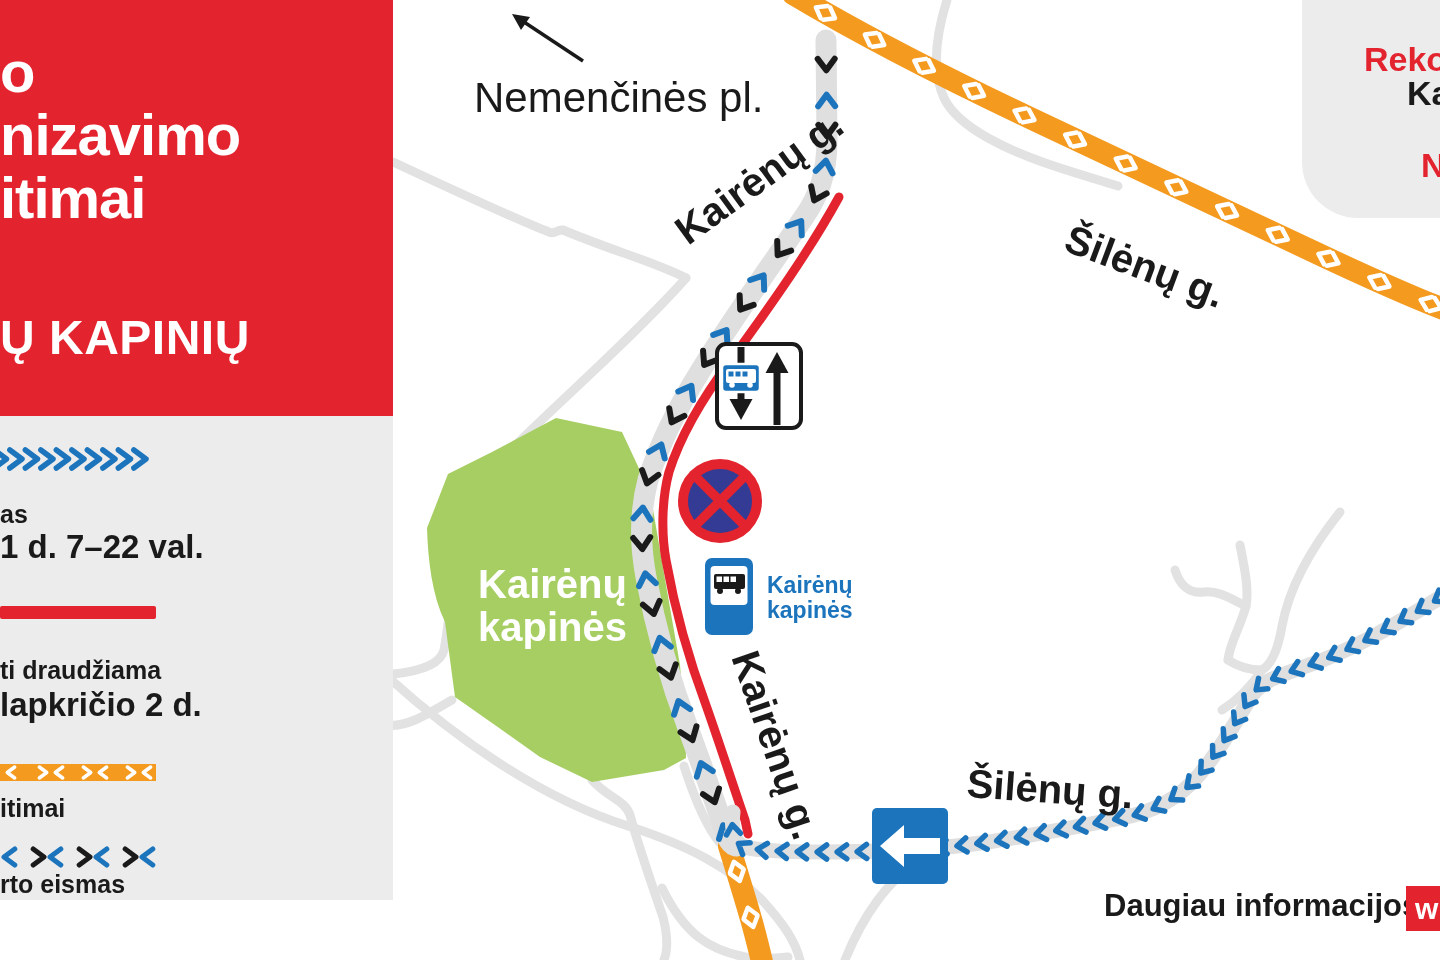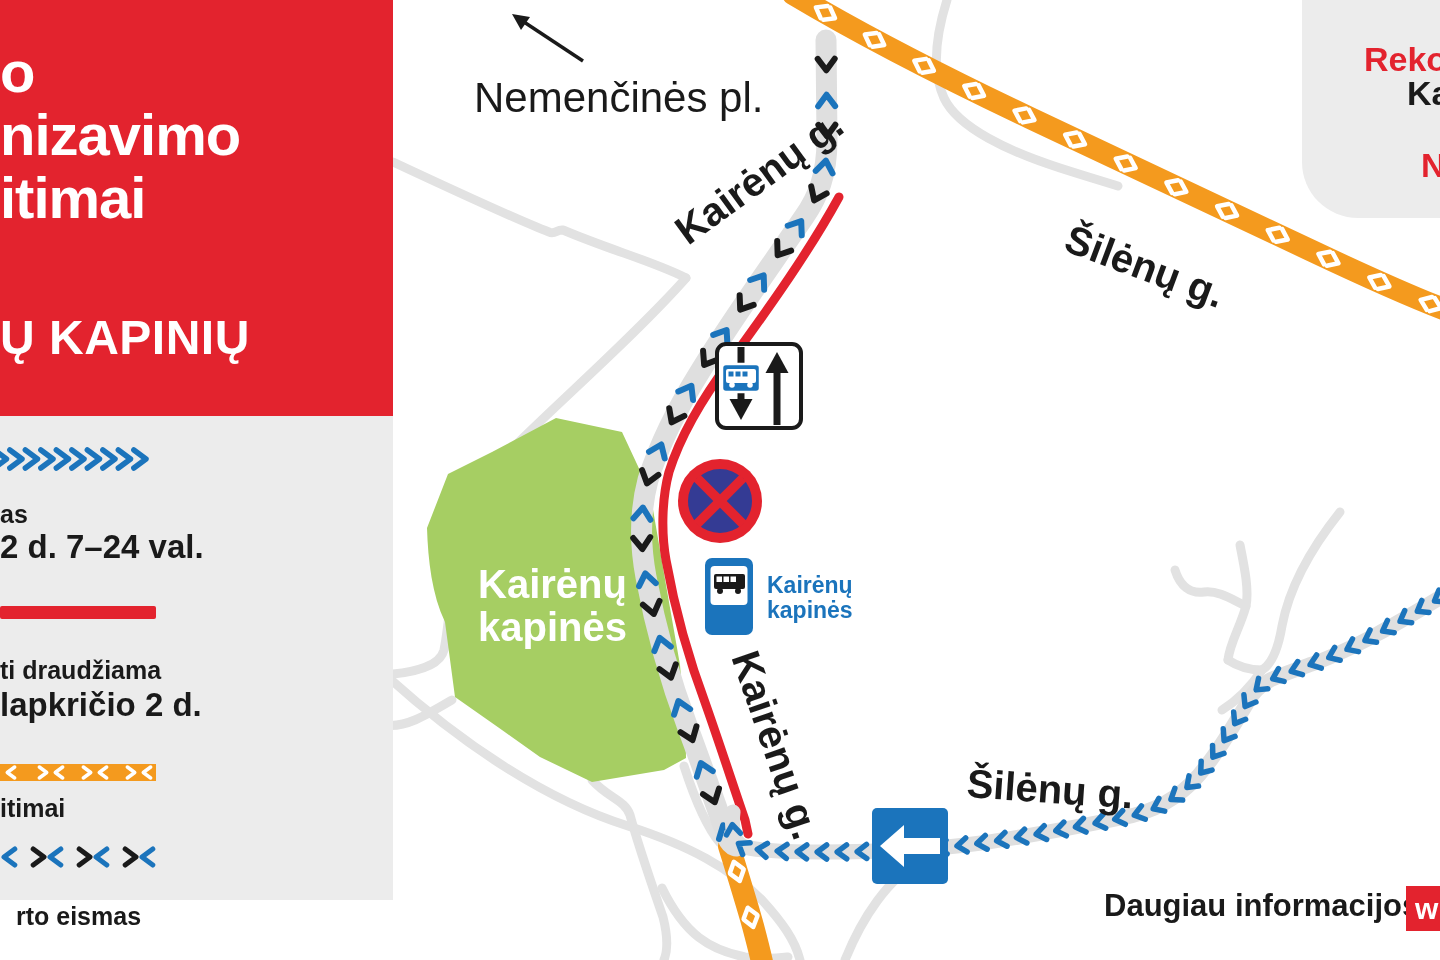--- a/index.html
+++ b/index.html
@@ -262,21 +262,21 @@
         <path d="M -7.6499999999999995 -9 L 4.5 0 L -7.6499999999999995 9" transform="translate(39 13) rotate(0)" stroke="#1B74BC" stroke-width="5.5" fill="none" stroke-linecap="round" stroke-linejoin="round"></path>
         <path d="M -7.6499999999999995 -9 L 4.5 0 L -7.6499999999999995 9" transform="translate(54.5 13) rotate(0)" stroke="#1B74BC" stroke-width="5.5" fill="none" stroke-linecap="round" stroke-linejoin="round"></path>
         <path d="M -7.6499999999999995 -9 L 4.5 0 L -7.6499999999999995 9" transform="translate(70 13) rotate(0)" stroke="#1B74BC" stroke-width="5.5" fill="none" stroke-linecap="round" stroke-linejoin="round"></path>
         <path d="M -7.6499999999999995 -9 L 4.5 0 L -7.6499999999999995 9" transform="translate(85.5 13) rotate(0)" stroke="#1B74BC" stroke-width="5.5" fill="none" stroke-linecap="round" stroke-linejoin="round"></path>
         <path d="M -7.6499999999999995 -9 L 4.5 0 L -7.6499999999999995 9" transform="translate(101 13) rotate(0)" stroke="#1B74BC" stroke-width="5.5" fill="none" stroke-linecap="round" stroke-linejoin="round"></path>
         <path d="M -7.6499999999999995 -9 L 4.5 0 L -7.6499999999999995 9" transform="translate(116.5 13) rotate(0)" stroke="#1B74BC" stroke-width="5.5" fill="none" stroke-linecap="round" stroke-linejoin="round"></path>
         <path d="M -7.6499999999999995 -9 L 4.5 0 L -7.6499999999999995 9" transform="translate(132 13) rotate(0)" stroke="#1B74BC" stroke-width="5.5" fill="none" stroke-linecap="round" stroke-linejoin="round"></path>
         <path d="M -7.6499999999999995 -9 L 4.5 0 L -7.6499999999999995 9" transform="translate(147.5 13) rotate(0)" stroke="#1B74BC" stroke-width="5.5" fill="none" stroke-linecap="round" stroke-linejoin="round"></path>
       </svg>
     <div class="leg-sub" style="top:84px;">as</div>
-    <div class="leg-main" style="top:112px;">2 d. 7–24 val.</div>
+    <div class="leg-main" style="top:112px;">1 d. 7–22 val.</div>
 
     <div class="leg-redline"></div>
     <div class="leg-sub" style="top:240px;">ti draudžiama</div>
     <div class="leg-main" style="top:270px;">lapkričio 2 d.</div>
 
     <div class="leg-orangebar">
       <svg id="leg3" width="156" height="17" viewBox="0 0 156 17">
           <path d="M -4.675 -5.5 L 2.75 0 L -4.675 5.5" transform="translate(10 8.5) rotate(180)" stroke="#fff" stroke-width="3.5" fill="none" stroke-linecap="round" stroke-linejoin="round"></path>
           <path d="M -4.675 -5.5 L 2.75 0 L -4.675 5.5" transform="translate(44 8.5) rotate(0)" stroke="#fff" stroke-width="3.5" fill="none" stroke-linecap="round" stroke-linejoin="round"></path>
           <path d="M -4.675 -5.5 L 2.75 0 L -4.675 5.5" transform="translate(58 8.5) rotate(180)" stroke="#fff" stroke-width="3.5" fill="none" stroke-linecap="round" stroke-linejoin="round"></path>
@@ -290,21 +290,21 @@
 
     <svg id="leg4" class="leg-icon" style="left:-6px;top:428px;" width="170" height="26" viewBox="0 0 170 26">
         <path d="M -6.8 -8 L 4 0 L -6.8 8" transform="translate(14 13) rotate(180)" stroke="#1B74BC" stroke-width="5" fill="none" stroke-linecap="round" stroke-linejoin="round"></path>
         <path d="M -6.8 -8 L 4 0 L -6.8 8" transform="translate(46 13) rotate(0)" stroke="#1A1A1A" stroke-width="5" fill="none" stroke-linecap="round" stroke-linejoin="round"></path>
         <path d="M -6.8 -8 L 4 0 L -6.8 8" transform="translate(60 13) rotate(180)" stroke="#1B74BC" stroke-width="5" fill="none" stroke-linecap="round" stroke-linejoin="round"></path>
         <path d="M -6.8 -8 L 4 0 L -6.8 8" transform="translate(92 13) rotate(0)" stroke="#1A1A1A" stroke-width="5" fill="none" stroke-linecap="round" stroke-linejoin="round"></path>
         <path d="M -6.8 -8 L 4 0 L -6.8 8" transform="translate(106 13) rotate(180)" stroke="#1B74BC" stroke-width="5" fill="none" stroke-linecap="round" stroke-linejoin="round"></path>
         <path d="M -6.8 -8 L 4 0 L -6.8 8" transform="translate(138 13) rotate(0)" stroke="#1A1A1A" stroke-width="5" fill="none" stroke-linecap="round" stroke-linejoin="round"></path>
         <path d="M -6.8 -8 L 4 0 L -6.8 8" transform="translate(152 13) rotate(180)" stroke="#1B74BC" stroke-width="5" fill="none" stroke-linecap="round" stroke-linejoin="round"></path>
       </svg>
-    <div class="leg-sub" style="top:486px;padding-left:16px;">rto eismas</div>
+    <div class="leg-sub" style="top:454px;">rto eismas</div>
   </div>
 
   <div class="card">
     <div class="card-line c-red" style="left:62px;top:40px;">Reko</div>
     <div class="card-line c-ink" style="left:105px;top:74px;">Ka</div>
     <div class="card-line c-red" style="left:119px;top:146px;">N</div>
   </div>
 
   <div class="footer-text">Daugiau informacijos</div>
   <div class="badge">w</div>

